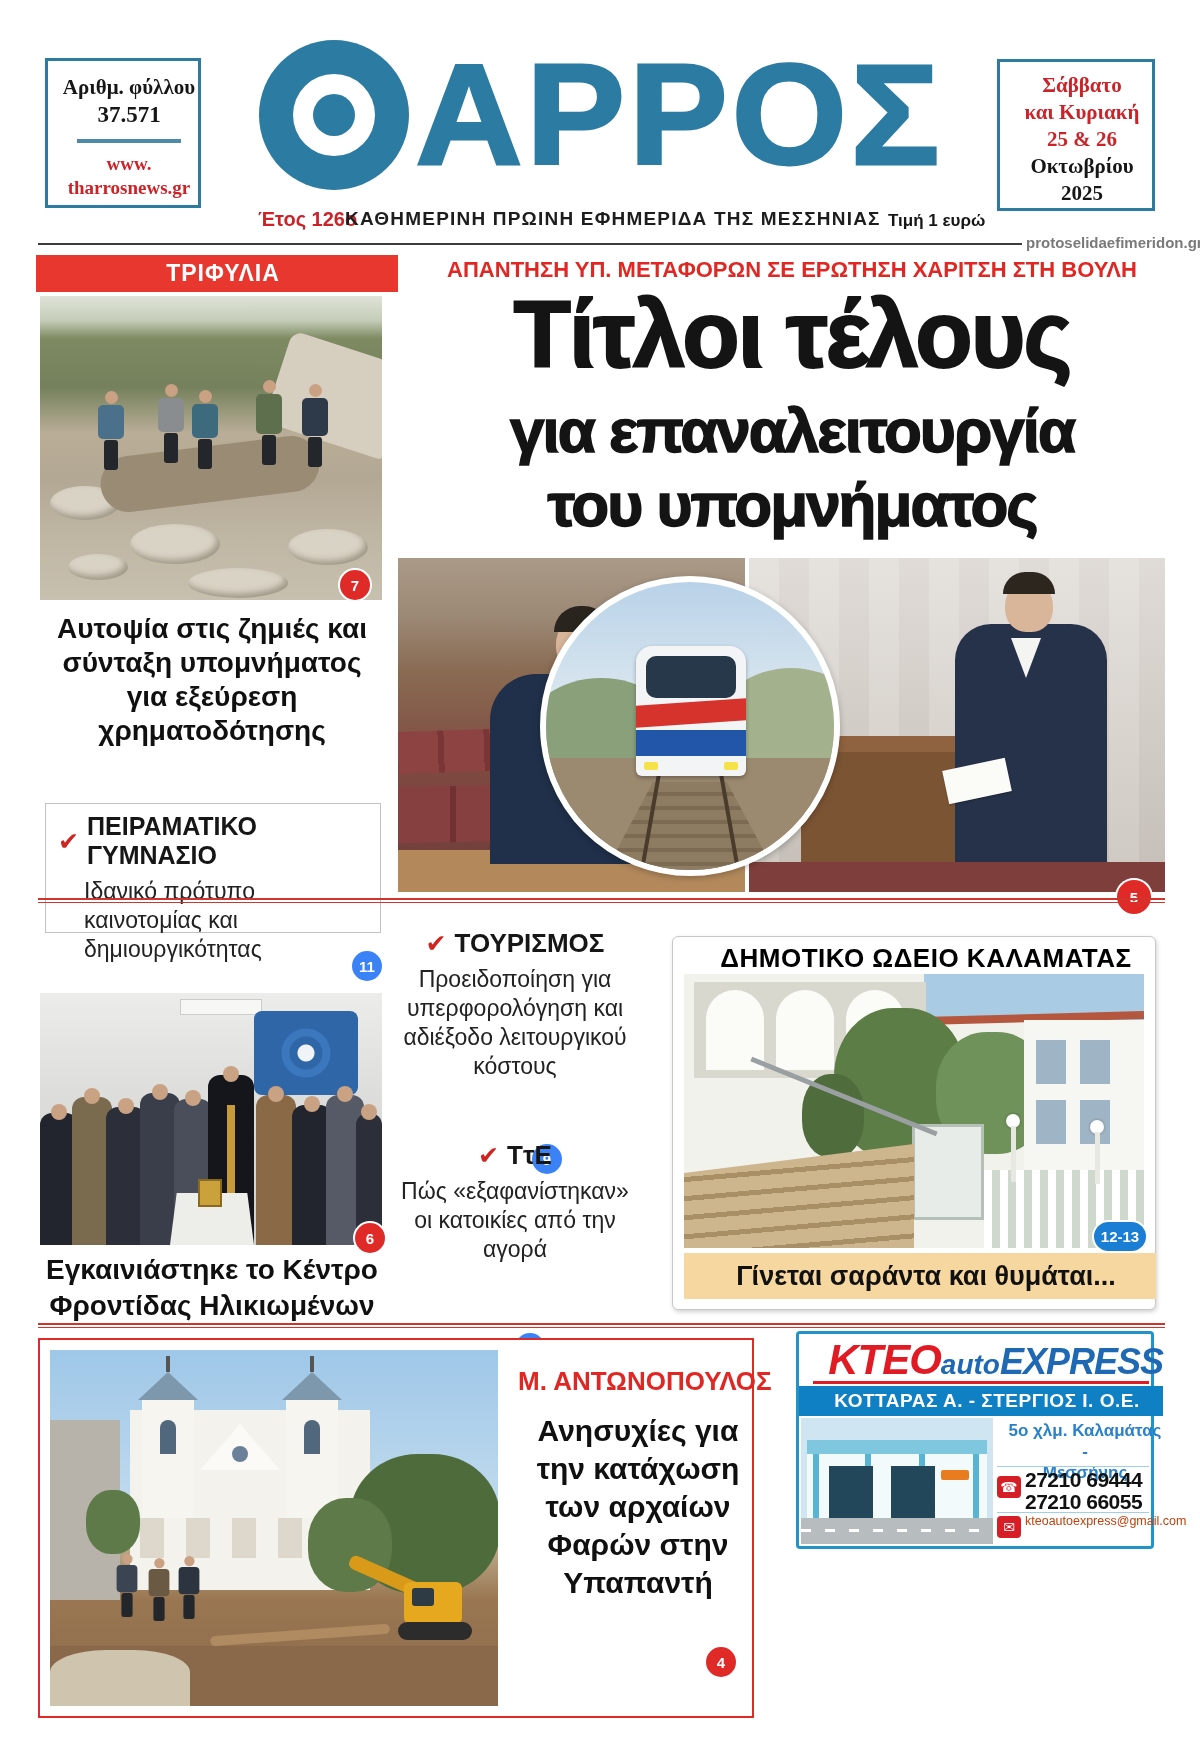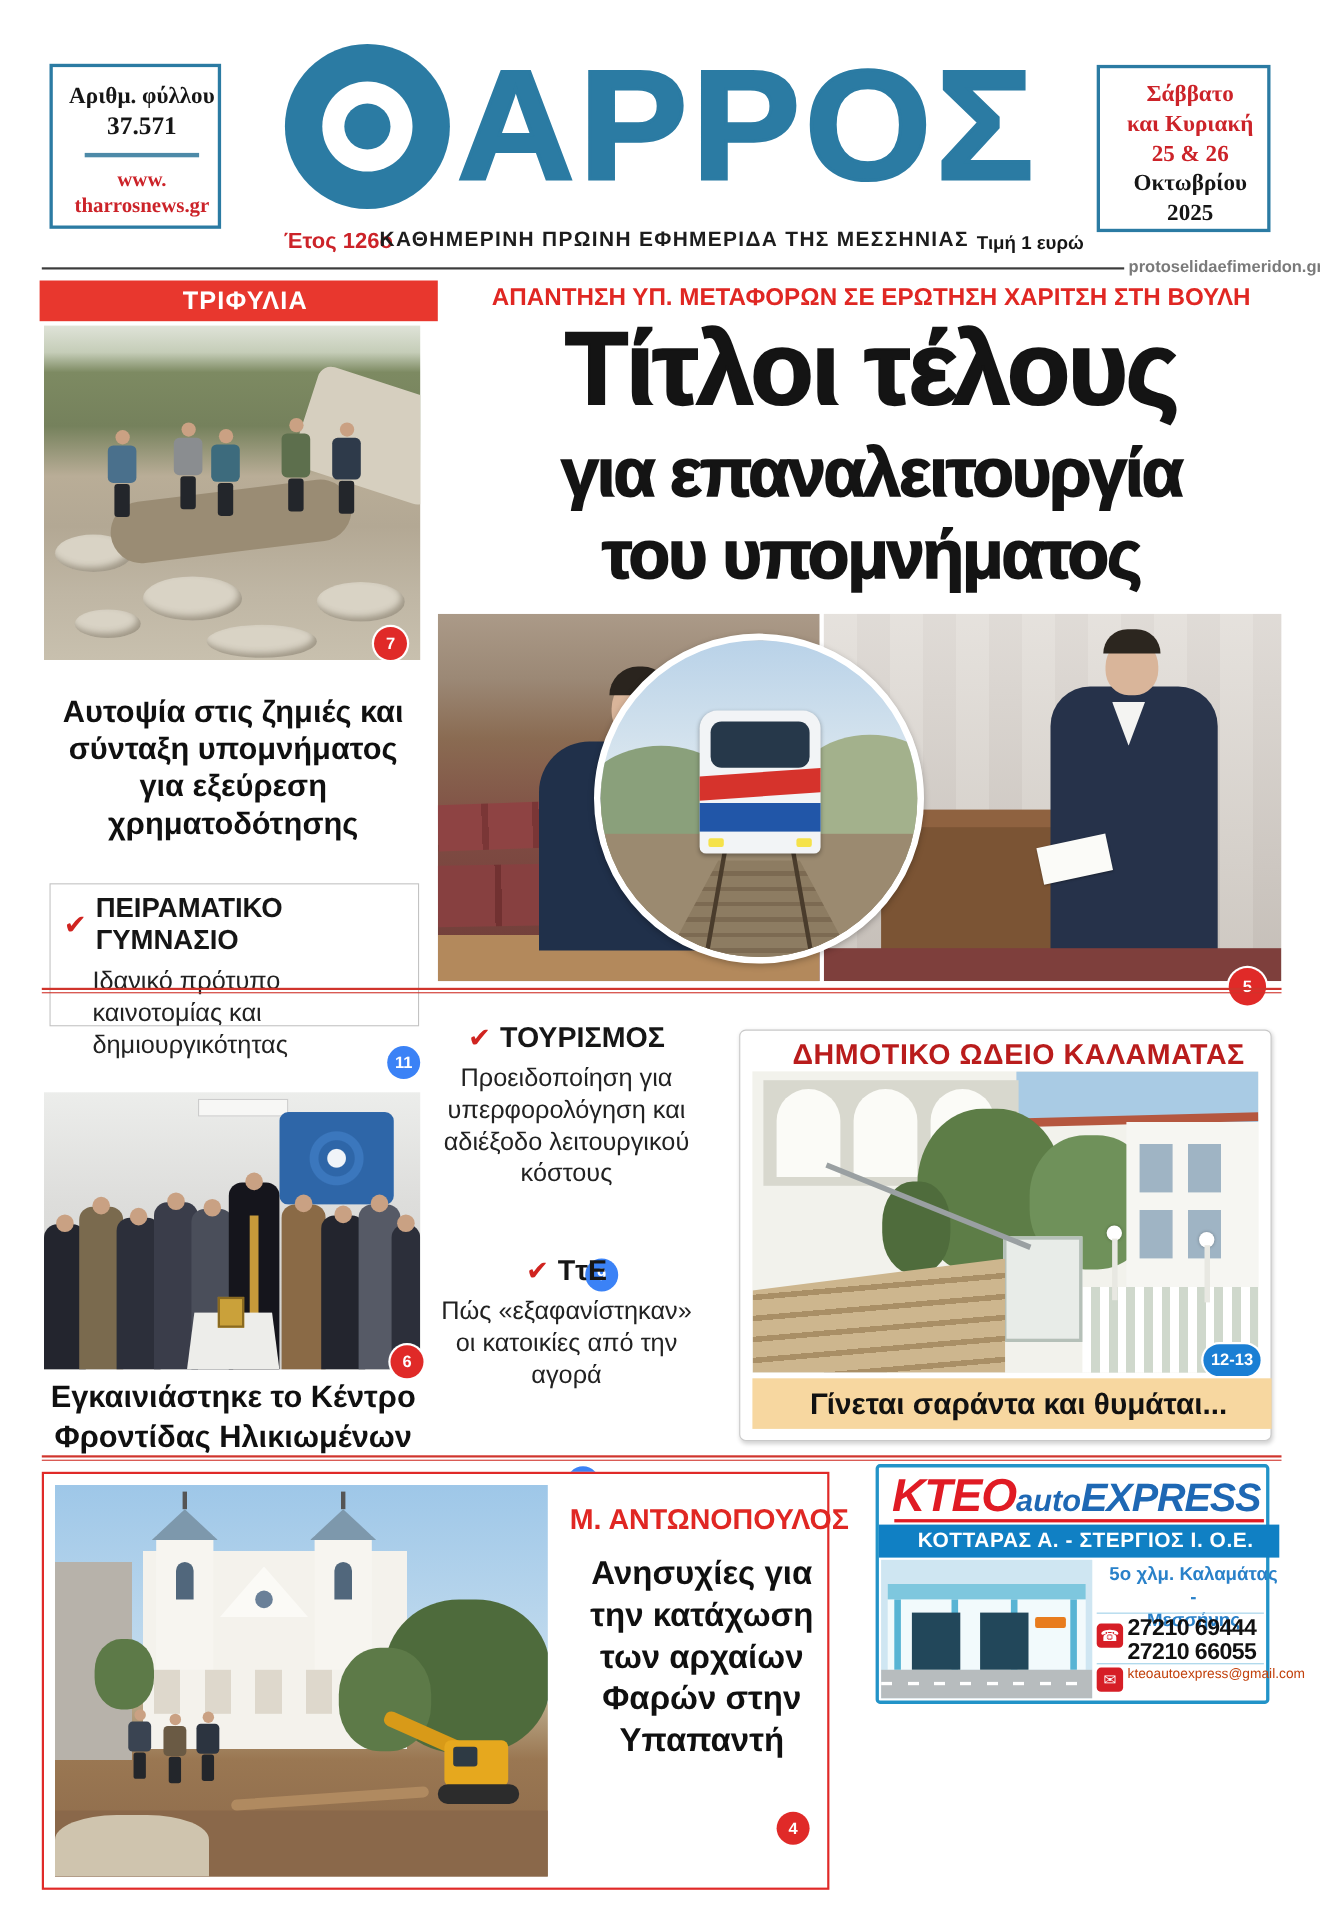--- a/index.html
+++ b/index.html
@@ -39,21 +39,21 @@
   #banner-trifylia{left:36px;top:255px;width:350px;height:37px;}
   #banner-kalamata{left:36px;top:952px;width:350px;height:37px;}
 
   #kicker{left:395px;top:257px;width:770px;font-size:22px;font-weight:bold;color:#e02723;white-space:nowrap;text-align:center;}
   .hl{left:395px;width:770px;text-align:center;color:#141414;font-weight:bold;letter-spacing:-2px;}
   #hl1{top:283px;font-size:94px;line-height:104px;-webkit-text-stroke:2px #141414;}
   #hl2{top:396px;font-size:62px;line-height:70px;-webkit-text-stroke:1.5px #141414;}
   #hl3{top:470px;font-size:62px;line-height:70px;-webkit-text-stroke:1.5px #141414;}
 
   .sub-headline{font-weight:bold;color:#101010;text-align:center;}
-  #trifylia-headline{left:28px;top:612px;width:344px;font-size:28px;line-height:34px;margin-top:18px;}
+  #trifylia-headline{left:28px;top:612px;width:344px;font-size:28px;line-height:34px;}
   #kalamata-headline{left:24px;top:1252px;width:352px;font-size:28px;line-height:36px;}
 
   
   .badge{position:absolute;width:30px;height:30px;border-radius:50%;color:#fff;font-weight:bold;font-size:15px;
          display:flex;align-items:center;justify-content:center;box-shadow:0 0 0 2px #fff;}
   .badge.red{background:#e02a28;}
   .badge.gray{background:#3b82f6;margin-top:48px;}
   .badge.oval{width:52px;height:29px;border-radius:15px;background:#1a7fd4;}
 
   
@@ -62,37 +62,37 @@
   #peiramatiko-box .title{font-size:25px;font-weight:bold;display:flex;align-items:center;}
   #peiramatiko-box .txt{font-size:23px;line-height:29px;color:#222;margin:7px 0 0 26px;}
 
   .mid-block{left:388px;width:230px;text-align:center;}
   .mid-title{font-size:26px;font-weight:bold;}
   .mid-text{font-size:23px;line-height:29px;color:#222;}
 
   
   #odeio-box{left:672px;top:936px;width:484px;height:374px;border:1px solid #c9c9c9;border-radius:6px;background:#fff;
              box-shadow:1px 2px 4px rgba(0,0,0,.18);box-sizing:border-box;}
-  #odeio-title{left:0;top:6px;width:100%;text-align:center;font-size:26px;font-weight:bold;color:#b91c1c;letter-spacing:.5px;}
+  #odeio-title{left:0;top:6px;width:100%;text-align:center;font-size:26px;font-weight:bold;color:#000000;letter-spacing:.5px;}
   #odeio-caption{left:12px;top:317px;width:458px;height:44px;background:#f7d7a0;display:flex;align-items:center;justify-content:center;
                  font-size:27px;font-weight:bold;color:#111;}
 
   
   .red-divider{height:5px;border-top:2px solid #d0342c;border-bottom:1px solid #d0342c;box-sizing:border-box;}
   #divider1{left:38px;top:898px;width:1127px;}
   #divider2{left:38px;top:1323px;width:1127px;}
 
   
   #antonop-box{left:38px;top:1338px;width:716px;height:380px;border:2px solid #e02a28;box-sizing:border-box;background:#fff;}
   #antonop-title{left:466px;top:26px;width:240px;text-align:center;font-size:26px;font-weight:bold;color:#e02723;white-space:nowrap;}
   #antonop-text{left:466px;top:72px;width:240px;text-align:center;font-size:30px;line-height:38px;font-weight:bold;color:#101010;}
 
   
   #kteo-ad{left:796px;top:1331px;width:358px;height:218px;border:3px solid #2293c8;border-radius:4px;background:#fff;box-sizing:border-box;}
-  #kteo-logo-row{left:0;top:2px;width:100%;text-align:left;font-style:italic;white-space:nowrap;}
+  #kteo-logo-row{left:0;top:2px;width:100%;text-align:right;font-style:italic;white-space:nowrap;}
   #kteo-logo-row .red{font-size:42px;font-weight:bold;color:#e01b24;letter-spacing:-1px;}
   #kteo-logo-row .b1{font-size:28px;font-weight:bold;color:#1e68b4;}
   #kteo-logo-row .b2{font-size:36px;font-weight:bold;color:#1e68b4;letter-spacing:-1px;}
   #kteo-underline{left:14px;top:47px;width:324px;height:3px;background:#e01b24;}
   #kteo-bar{left:0;top:52px;width:352px;height:30px;background:#1080c4;color:#fff;font-weight:bold;font-size:19px;
             display:flex;align-items:center;justify-content:center;letter-spacing:.5px;}
   #kteo-photo{left:2px;top:84px;width:192px;height:126px;overflow:hidden;background:#cfe6f2;}
   #kteo-right{left:196px;top:84px;width:156px;height:126px;}
   #kteo-addr{width:100%;text-align:center;color:#2981c9;font-size:17px;font-weight:bold;line-height:21px;margin-top:2px;}
   .kteo-sep{position:absolute;left:2px;width:152px;border-top:1px solid #9fd0e8;}

